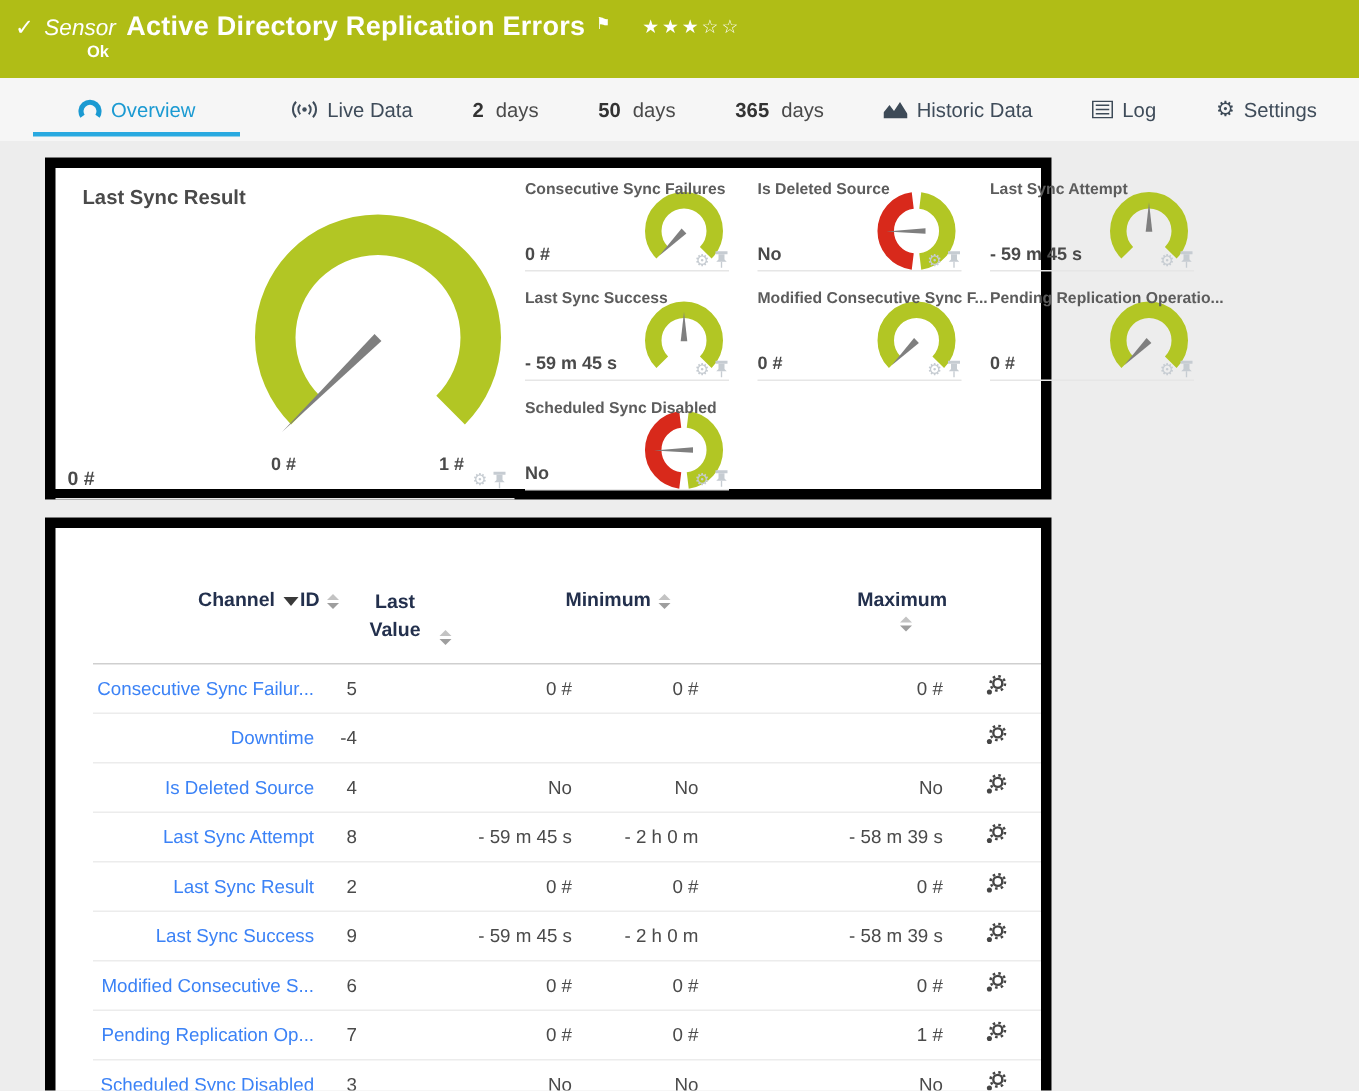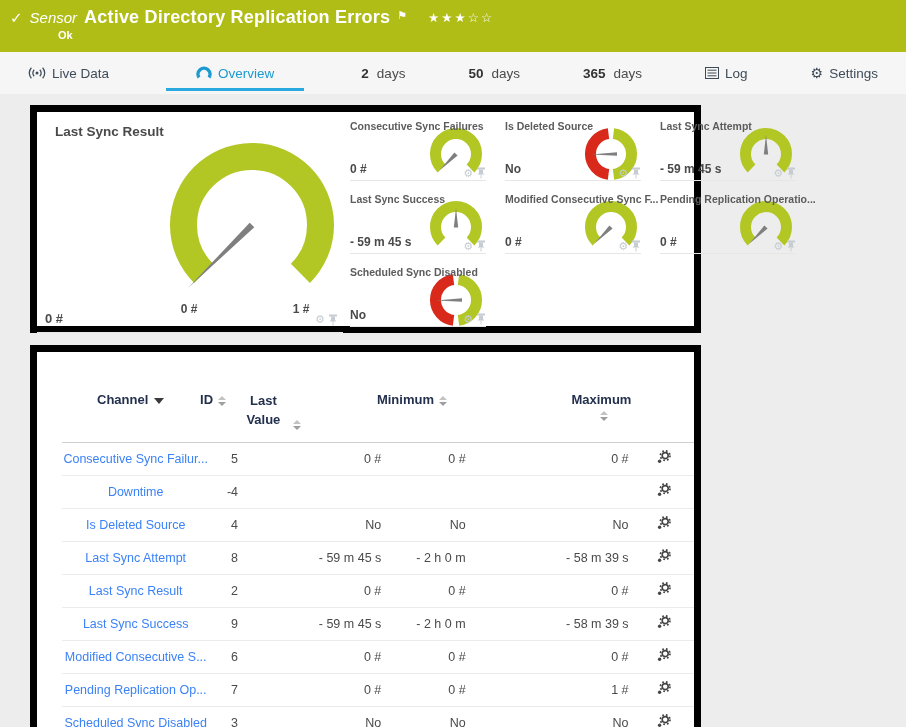--- a/index.html
+++ b/index.html
@@ -57,21 +57,21 @@
   .mini-value { position: absolute; left: 0; bottom: 4px; font-size: 12px; font-weight: bold; color: #4a4a4a; }
   .cell-icons { position: absolute; right: 0; bottom: 1px; display: flex; align-items: center; gap: 3px; z-index: 3; }
   .cell-icons .g { font-size: 11px; color: #c6ccd2; line-height: 1; cursor: pointer; }
 
   
   .panel.table { height: 400px; padding: 0 0 0 25px; }
   .trow { display: flex; align-items: center; height: 33px; border-bottom: 1px solid #ececec;
     font-size: 12.5px; color: #4a4a4a; }
   .thead { display: flex; align-items: flex-start; padding: 40px 0 12px 0;
     border-bottom: 1px solid #cfcfcf; font-size: 13px; font-weight: bold; color: #23304d; }
-  .c-ch  { width: 180px; text-align: center; }
+  .c-ch  { width: 180px; text-align: right; }
   .c-id  { width: 35px;  text-align: right; }
   .c-lv  { width: 175px; text-align: right; }
   .c-min { width: 103px; text-align: right; }
   .c-max { width: 199px; text-align: right; }
   .c-set { width: 75px;  text-align: right; padding-right: 22px; }
   .th-lv  { text-align: center; padding-right: 55px; display: flex; justify-content: center;
             align-items: flex-end; gap: 4px; }
   .th-lv .w2 { display: inline-block; width: 42px; text-align: center; line-height: 1.45; }
   .th-min { text-align: center; padding-right: 0; }
   .th-max { text-align: center; padding-left: 120px; }
@@ -95,46 +95,52 @@
     <span class="hdr-check glyph">✓</span>
     <span class="hdr-kind">Sensor</span>
     <span class="hdr-title">Active Directory Replication Errors</span>
     <span class="hdr-flag glyph">⚑</span>
     <span class="hdr-stars glyph">★★★☆☆</span>
   </div>
   <div class="hdr-status">Ok</div>
 </div>
 
 <div class="tabs">
+  <div class="tab active">
+    <svg width="16" height="14" viewBox="0 0 16 14">
+      <path d="M3 11.5 A 6 6 0 1 1 13 11.5" fill="none" stroke="#1b9ad2" stroke-width="3.4"></path>
+      <polygon points="7.4,10.2 8.8,9 12,5.2" fill="#eaf6fc"></polygon>
+    </svg>
+    <span>Overview</span>
+  </div>
   <div class="tab">
     <svg width="18" height="12" viewBox="0 0 18 12">
       <circle cx="9" cy="6" r="1.5" fill="#3f4c5a"></circle>
       <path d="M6.2 2.8 A4.5 4.5 0 0 0 6.2 9.2 M3.4 0.8 A7.5 7.5 0 0 0 3.4 11.2" fill="none" stroke="#3f4c5a" stroke-width="1.3"></path>
       <path d="M11.8 2.8 A4.5 4.5 0 0 1 11.8 9.2 M14.6 0.8 A7.5 7.5 0 0 1 14.6 11.2" fill="none" stroke="#3f4c5a" stroke-width="1.3"></path>
     </svg>
     <span>Live Data</span>
   </div>
-  <div class="tab active">
-    <svg width="16" height="14" viewBox="0 0 16 14">
-      <path d="M3 11.5 A 6 6 0 1 1 13 11.5" fill="none" stroke="#1b9ad2" stroke-width="3.4"></path>
-      <polygon points="7.4,10.2 8.8,9 12,5.2" fill="#eaf6fc"></polygon>
-    </svg>
-    <span>Overview</span>
-  </div>
   <div class="tab">
     <span class="num">2</span>
     <span class="days">days</span>
   </div>
   <div class="tab">
     <span class="num">50</span>
     <span class="days">days</span>
   </div>
   <div class="tab">
     <span class="num">365</span>
     <span class="days">days</span>
+  </div>
+  <div class="tab">
+    <svg width="16" height="12" viewBox="0 0 16 12">
+      <polygon points="0,12 0,8 4,3 7,7 11,1 16,9 16,12" fill="#3d4a57"></polygon>
+    </svg>
+    <span>Historic Data</span>
   </div>
   <div class="tab">
     <svg width="14" height="12" viewBox="0 0 14 12">
       <rect x="0.5" y="0.5" width="13" height="11" fill="none" stroke="#3d4a57"></rect>
       <line x1="2.5" y1="3.2" x2="11.5" y2="3.2" stroke="#3d4a57"></line>
       <line x1="2.5" y1="6" x2="11.5" y2="6" stroke="#3d4a57"></line>
       <line x1="2.5" y1="8.8" x2="11.5" y2="8.8" stroke="#3d4a57"></line>
     </svg>
     <span>Log</span>
   </div>

